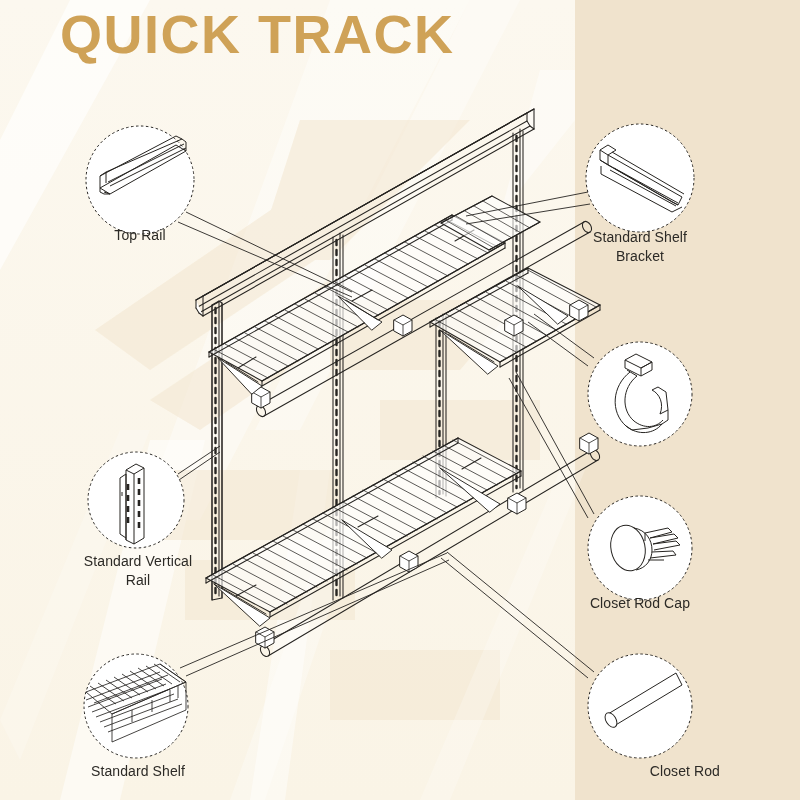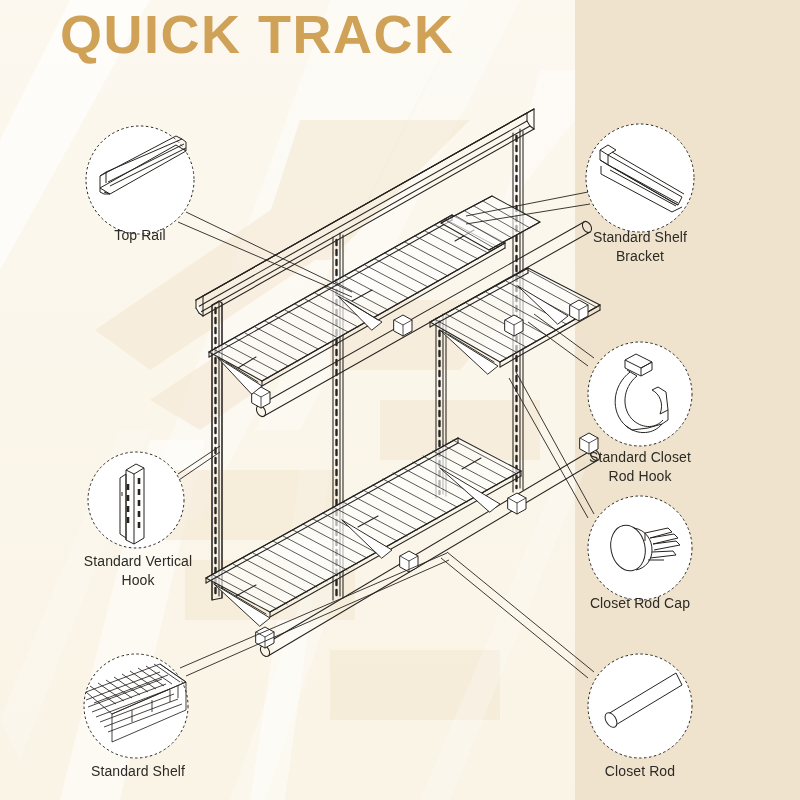--- a/index.html
+++ b/index.html
@@ -452,25 +452,23 @@
     </g>
   </svg>
 
   <div class="title">QUICK TRACK</div>
 
   <div class="callout-label" style="left:60px;top:226px;width:160px;">Top Rail</div>
 
   <div class="callout-label" style="left:560px;top:228px;width:160px;">Standard Shelf
 Bracket</div>
 
-  <div class="callout-label" style="left:560px;top:448px;width:160px;">Standard Closet
-Rod Hook</div>
 
   <div class="callout-label" style="left:560px;top:594px;width:160px;">Closet Rod Cap</div>
 
-  <div class="callout-label" style="left:560px;top:762px;width:160px;">Closet Rod</div>
+  <div class="callout-label" style="left:560px;top:762px;width:160px;text-align:right;">Closet Rod</div>
 
   <div class="callout-label" style="left:58px;top:552px;width:160px;">Standard Vertical
-Hook</div>
+Rail</div>
 
   <div class="callout-label" style="left:58px;top:762px;width:160px;">Standard Shelf</div>
 
 </div>
 
 </body></html>

